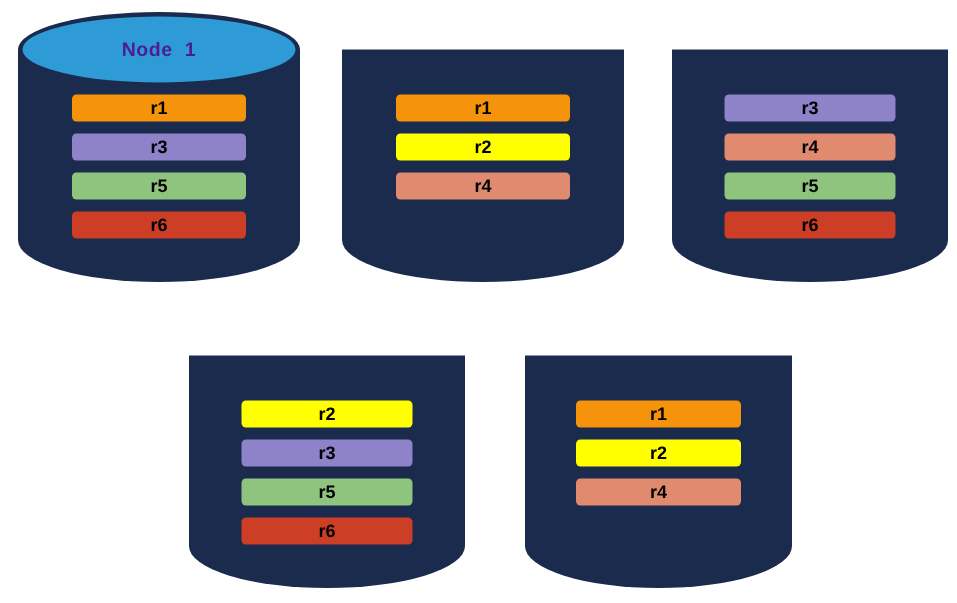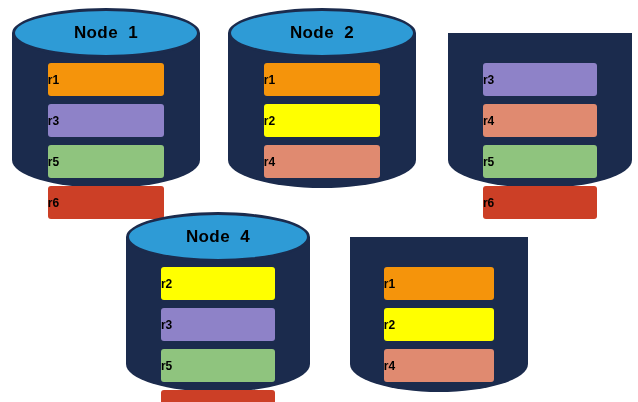--- a/index.html
+++ b/index.html
@@ -49,22 +49,22 @@
     background: #2e9bd6;
     border: 3px solid #1b2b4d;
     border-radius: 50%;
     box-sizing: border-box;
     display: flex;
     align-items: center;
     justify-content: center;
   }
 
   .node-label {
-    color: #000000;
-    font-size: 17px;
+    color: #4c1d95;
+    font-size: 13px;
     font-weight: bold;
     letter-spacing: 0.4px;
     white-space: pre;
     line-height: 1;
     margin-top: -1px;
   }
 
   
   .shards {
     position: absolute;
@@ -72,25 +72,25 @@
     top: 55px;
     width: 100%;
     display: flex;
     flex-direction: column;
     align-items: center;
     gap: 8px;
   }
 
   .shard {
     width: 62%;
-    height: 33px;
+    height: 18px;
     border-radius: 3px;
     display: flex;
     align-items: center;
-    justify-content: flex-start;
+    justify-content: center;
     box-sizing: border-box;
   }
 
   .shard-label {
     color: #000000;
     font-size: 12px;
     font-weight: bold;
     line-height: 1;
   }
 </style>
@@ -124,23 +124,20 @@
         <div class="shard" style="background: rgb(245, 148, 11);">
           <span class="shard-label">r1</span>
         </div>
         <div class="shard" style="background: rgb(255, 255, 0);">
           <span class="shard-label">r2</span>
         </div>
         <div class="shard" style="background: rgb(224, 138, 112);">
           <span class="shard-label">r4</span>
         </div>
       </div>
-      <div class="cyl-top">
-        <span class="node-label">Node  2</span>
-      </div>
     </div>
     <div class="node" style="left: 448px; top: 8px; width: 184px; height: 180px;">
       <div class="cyl-body"></div>
       <div class="shards">
         <div class="shard" style="background: rgb(142, 130, 200);">
           <span class="shard-label">r3</span>
         </div>
         <div class="shard" style="background: rgb(224, 138, 112);">
           <span class="shard-label">r4</span>
         </div>
@@ -161,23 +158,20 @@
         <div class="shard" style="background: rgb(142, 130, 200);">
           <span class="shard-label">r3</span>
         </div>
         <div class="shard" style="background: rgb(143, 196, 126);">
           <span class="shard-label">r5</span>
         </div>
         <div class="shard" style="background: rgb(204, 63, 38);">
           <span class="shard-label">r6</span>
         </div>
       </div>
-      <div class="cyl-top">
-        <span class="node-label">Node  4</span>
-      </div>
     </div>
     <div class="node" style="left: 350px; top: 212px; width: 178px; height: 180px;">
       <div class="cyl-body"></div>
       <div class="shards">
         <div class="shard" style="background: rgb(245, 148, 11);">
           <span class="shard-label">r1</span>
         </div>
         <div class="shard" style="background: rgb(255, 255, 0);">
           <span class="shard-label">r2</span>
         </div>

